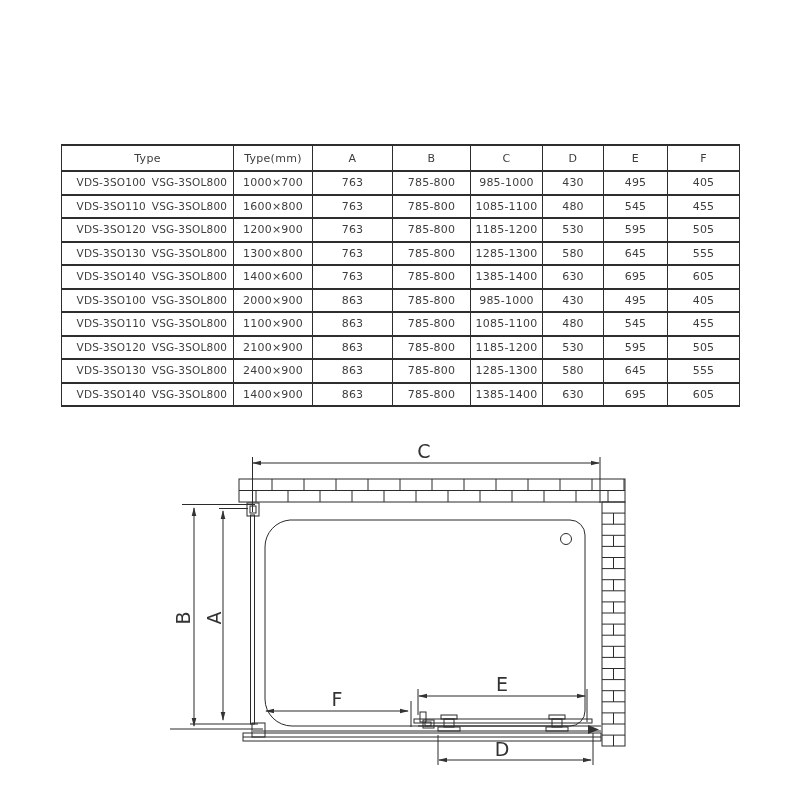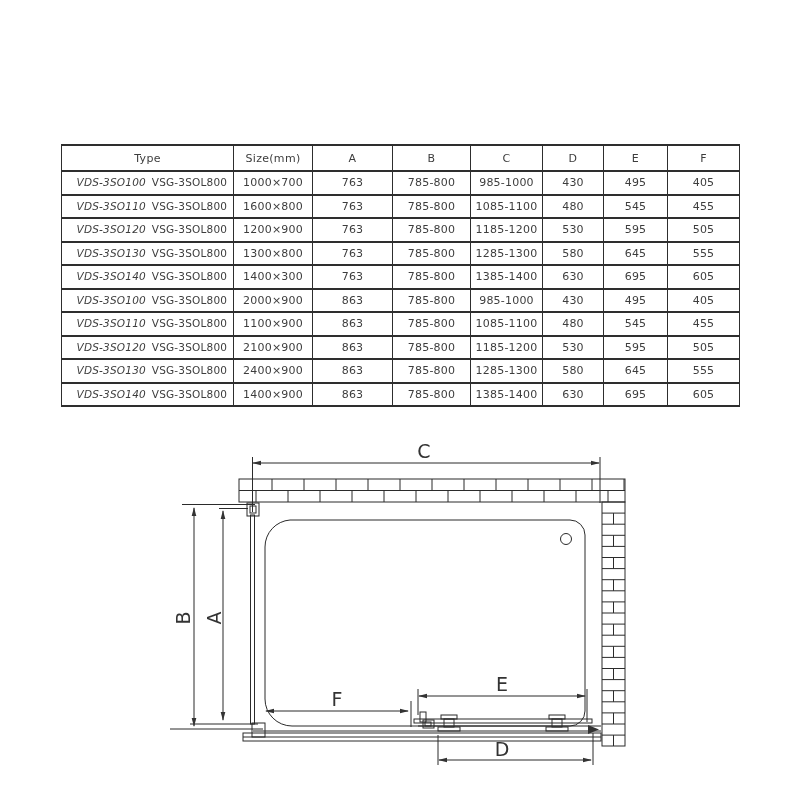--- a/index.html
+++ b/index.html
@@ -9,21 +9,21 @@
              table-layout:fixed;}
   table.spec th, table.spec td{
     border-left:1px solid #2e2e2e;border-right:1px solid #2e2e2e;
     border-top:2px solid #2e2e2e;border-bottom:2px solid #2e2e2e;
     font-weight:400;color:#3d3d3d;text-align:center;vertical-align:middle;
     padding:0;white-space:nowrap;overflow:hidden;}
   table.spec th{height:24px;font-size:11px;letter-spacing:.3px;}
   table.spec td{height:21.5px;font-size:11px;letter-spacing:.2px;}
   td.type-cell{text-align:left;}
   td.type-cell span{display:inline-block;font-size:10.5px;}
-  td.type-cell .m1{width:81px;margin-left:3px;font-style:italic;}
+  td.type-cell .m1{width:81px;margin-left:3px;}
   svg.diagram{position:absolute;left:0;top:0;}
   svg.diagram line, svg.diagram rect, svg.diagram path, svg.diagram circle{
     stroke:#2b2b2b;stroke-width:1;fill:none;}
   svg.diagram text{fill:#333;font-size:19px;font-family:"DejaVu Sans","Liberation Sans",sans-serif;}
   svg.diagram polygon{fill:#333;stroke:none;}
 </style>
 </head>
 <body>
 
 <div class="page">
@@ -35,21 +35,21 @@
         <col style="width:80px">
         <col style="width:78px">
       <col style="width:72px">
         <col style="width:61px">
         <col style="width:64px">
         <col style="width:72px">
     </colgroup>
     <thead>
       <tr>
           <th>Type</th>
-          <th>Size(mm)</th>
+          <th>Type(mm)</th>
           <th>A</th>
           <th>B</th>
           <th>C</th>
           <th>D</th>
           <th>E</th>
           <th>F</th>
         </tr>
     </thead>
     <tbody>
         <tr>
@@ -87,21 +87,21 @@
           <td>1300×800</td>
           <td>763</td>
           <td>785-800</td>
           <td>1285-1300</td>
           <td>580</td>
           <td>645</td>
           <td>555</td>
         </tr>
         <tr>
           <td class="type-cell"><span class="m1">VDS-3SO140</span><span>VSG-3SOL800</span></td>
-          <td>1400×300</td>
+          <td>1400×600</td>
           <td>763</td>
           <td>785-800</td>
           <td>1385-1400</td>
           <td>630</td>
           <td>695</td>
           <td>605</td>
         </tr>
         <tr>
           <td class="type-cell"><span class="m1">VDS-3SO100</span><span>VSG-3SOL800</span></td>
           <td>2000×900</td>

